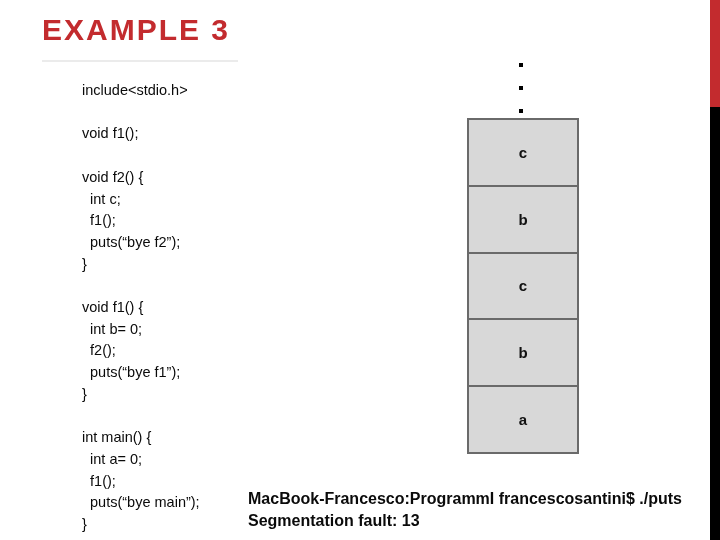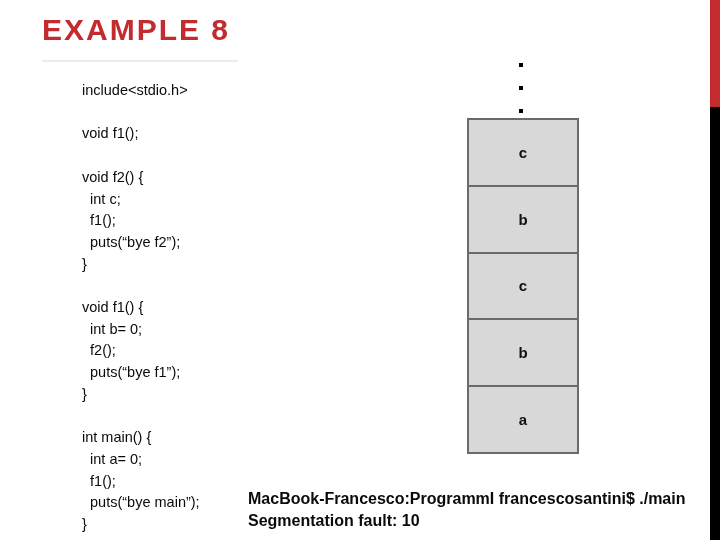--- a/index.html
+++ b/index.html
@@ -45,21 +45,21 @@
   }
   .edge-bar-black{
     position:absolute;right:0;top:107px;width:10px;height:433px;background:#000000;
   }
 </style>
 </head>
 <body>
 
 <div class="slide">
 
-  <div class="title">EXAMPLE 8</div>
+  <div class="title">EXAMPLE 3</div>
   <div class="title-underline"></div>
 
   <pre class="code">include&lt;stdio.h&gt;
 
 void f1();
 
 void f2() {
   int c;
   f1();
   puts(“bye f2”);
@@ -85,20 +85,20 @@
 
   <div class="stack">
       <div class="cell">c</div>
       <div class="cell">b</div>
       <div class="cell">c</div>
       <div class="cell">b</div>
       <div class="cell">a</div>
     </div>
 
   <div class="terminal">
-    <div>MacBook-Francesco:ProgrammI francescosantini$ ./main</div>
-    <div>Segmentation fault: 10</div>
+    <div>MacBook-Francesco:ProgrammI francescosantini$ ./puts</div>
+    <div>Segmentation fault: 13</div>
   </div>
 
   <div class="edge-bar-red"></div>
   <div class="edge-bar-black"></div>
 
 </div>
 
 </body></html>

